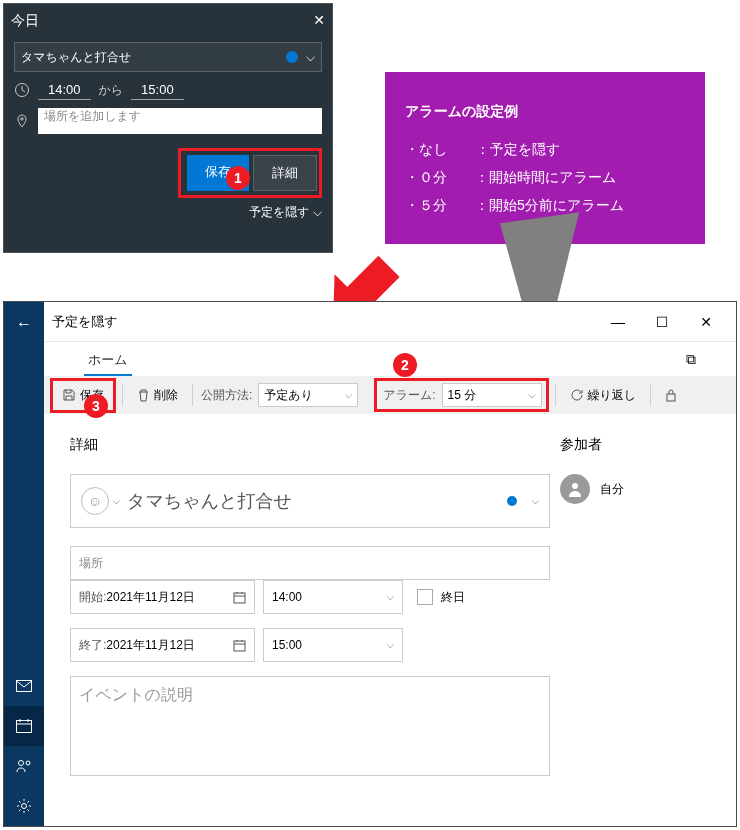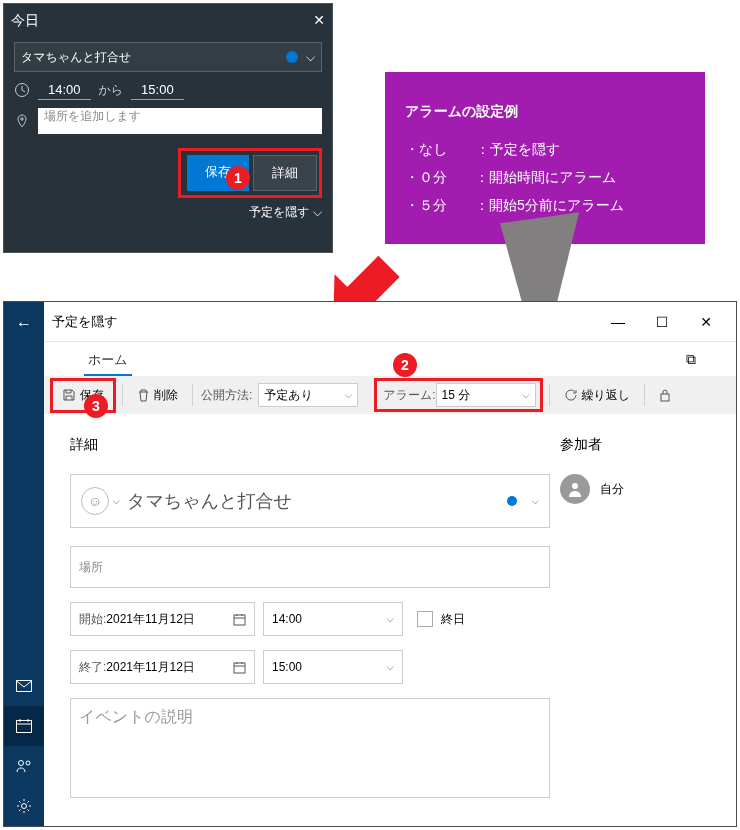--- a/index.html
+++ b/index.html
@@ -55,33 +55,33 @@
     .tab{padding:6px 4px 5px;border-bottom:2px solid #0078d4;font-size:13px;color:#333}
     .share{margin-left:auto;align-self:center;font-size:14px}
 
     .ribbon{min-height:38px;background:#f0f0f0;display:flex;align-items:center;padding:0 12px 0 6px;gap:6px}
     .rbtn{display:flex;align-items:center;gap:4px;padding:5px 8px;font-size:12px}
     .savebox{border:3px solid #ed1c24;padding:1px}
     .sep{width:1px;height:22px;background:#d0d0d0}
     .rlabel{color:#555;font-size:12px;margin-left:2px}
     .rsel{background:#fff;border:1px solid #ccc;width:100px;height:24px;padding:0 5px;font-size:12px;position:relative;display:flex;align-items:center}
     .rsel::after{content:"⌵";position:absolute;right:5px;font-size:10px;color:#888}
-    .alarmbox{border:3px solid #ed1c24;display:flex;align-items:center;padding:2px 4px;gap:0}
+    .alarmbox{border:3px solid #ed1c24;display:flex;align-items:center;padding:2px 4px;gap:6px}
 
     .content{flex:1;display:flex;padding:16px 26px}
     .col-l{flex:1}
     .col-r{width:160px;padding-left:10px}
     .sec{font-size:14px;margin:6px 0 20px}
     .evtitle{border:1px solid #ccc;padding:12px 10px;display:flex;align-items:center;gap:10px;margin-bottom:18px}
     .emoji{width:28px;height:28px;border:1px solid #bbb;border-radius:50%;display:flex;align-items:center;justify-content:center;font-size:14px;color:#888;position:relative}
     .emoji::after{content:"⌵";position:absolute;right:-12px;font-size:10px;color:#888}
     .etext{flex:1;font-size:18px;color:#555;margin-left:8px}
     .colordot{width:10px;height:10px;background:#0078d4;border-radius:50%;margin-right:4px}
 
-    .field{border:1px solid #ccc;height:42px;padding:0 8px;font-size:12px;color:#888;display:flex;align-items:center;margin-bottom:14px}
+    .field{border:1px solid #ccc;height:34px;padding:0 8px;font-size:12px;color:#888;display:flex;align-items:center;}
     .drow{display:flex;align-items:center;gap:8px;margin-bottom:14px}
     .dfield{border:1px solid #ccc;height:34px;padding:0 8px;font-size:12px;display:flex;align-items:center;width:185px;position:relative}
     .dfield.time{width:140px}
     .dlbl{color:#555;margin-right:0}
     .dval{color:#000}
     .cal-ic{position:absolute;right:8px;font-size:13px;color:#555}
     .dd-ic{position:absolute;right:8px;font-size:10px;color:#888}
     .chk{width:16px;height:16px;border:1px solid #aaa;margin-left:6px}
     .desc{border:1px solid #ccc;height:100px;padding:8px;font-size:16px;color:#999}
 

